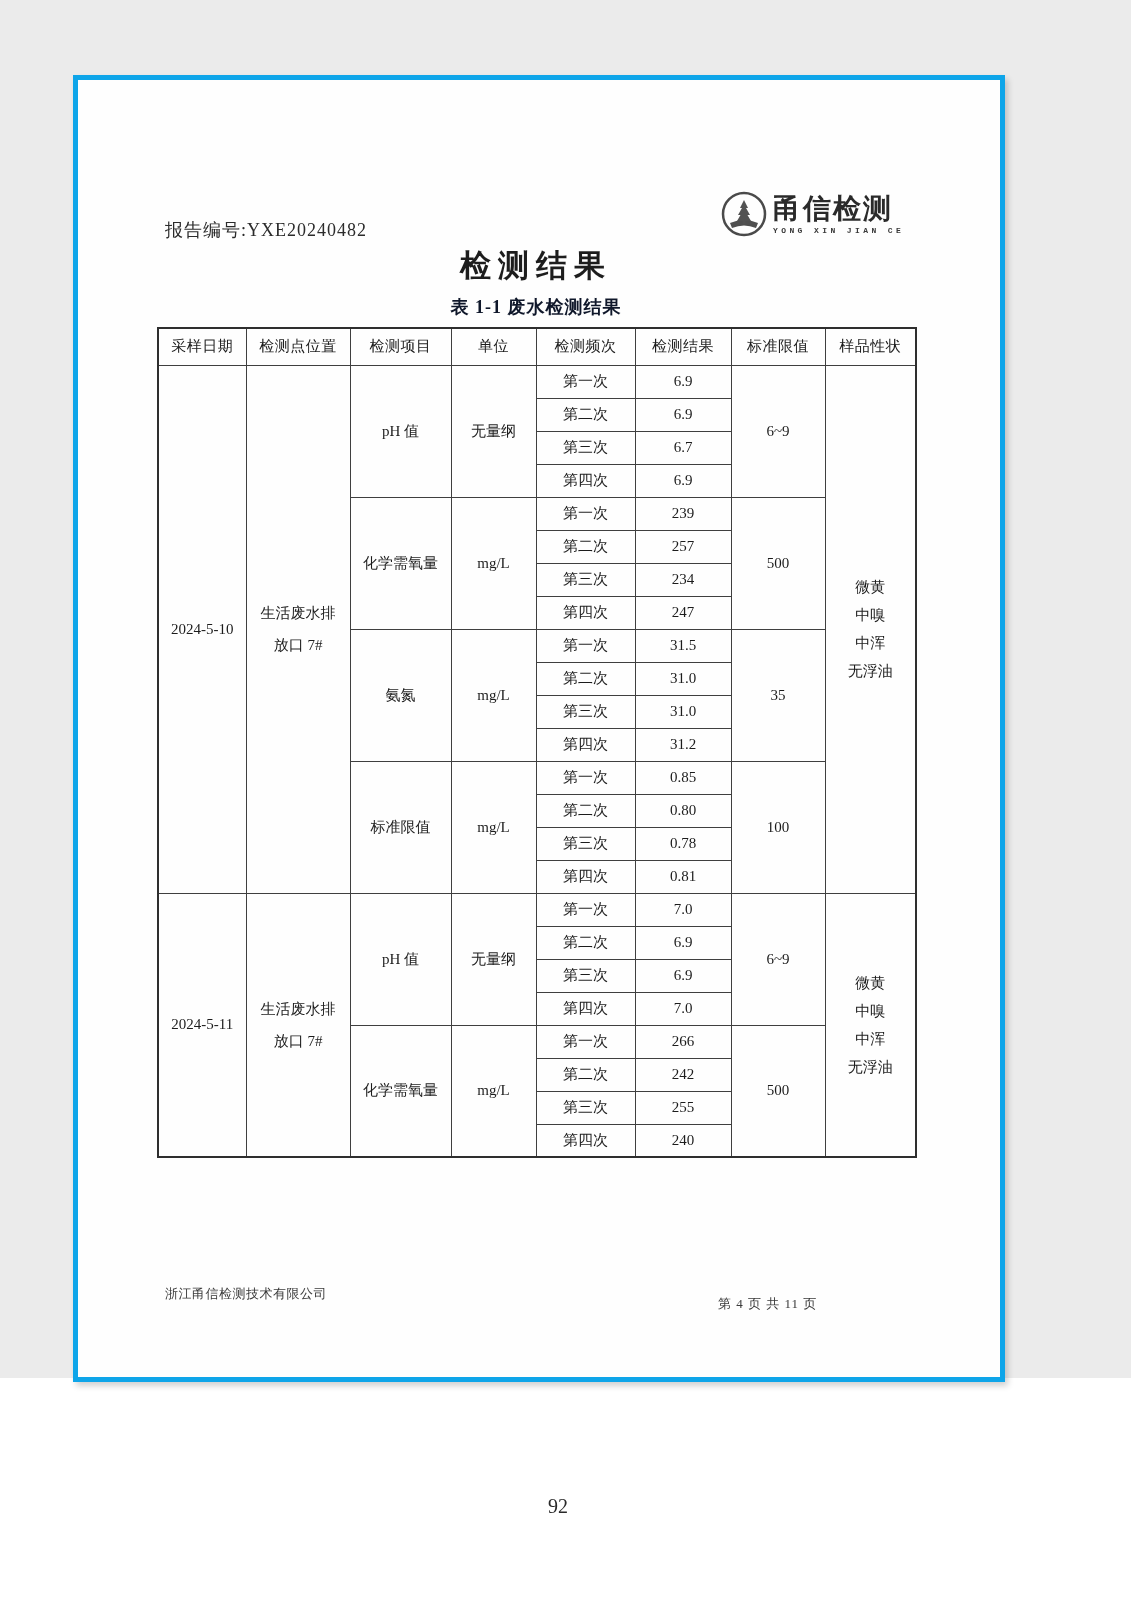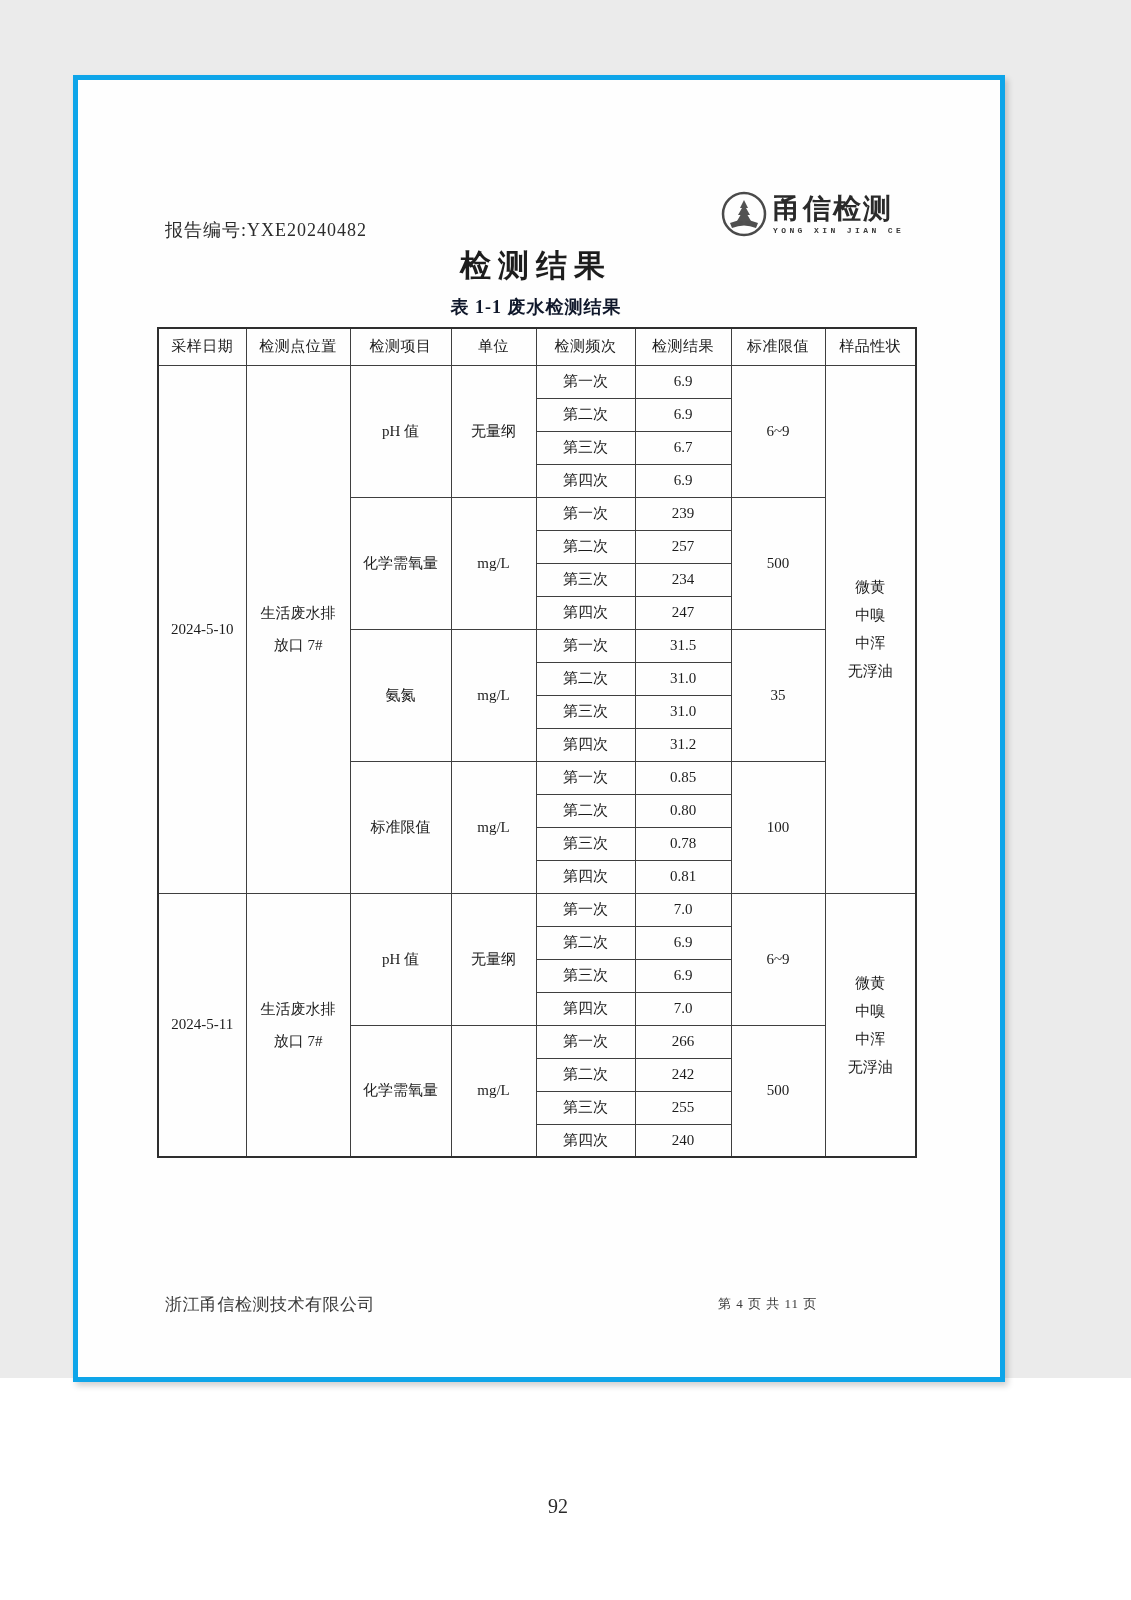--- a/index.html
+++ b/index.html
@@ -60,21 +60,21 @@
     padding:0 2px;
     overflow:hidden;
   }
   table.results thead tr{height:37px;}
   table.results tbody tr{height:33px;}
   table.results th{font-weight:normal;font-size:15px;letter-spacing:0.5px;}
   .loc-inner{display:inline-block;max-width:84px;line-height:32px;}
   .app-line{line-height:28px;text-align:center;}
   .footer-left{
     position:absolute;left:87px;top:1205px;
-    font-size:17px;color:#3a3a3a;letter-spacing:0.5px;margin-top:8px;
+    font-size:13px;color:#3a3a3a;letter-spacing:0.5px;
   }
   .footer-right{
     position:absolute;left:640px;top:1215px;width:240px;
     font-size:13px;color:#3a3a3a;letter-spacing:1px;
   }
   .page-number{
     position:absolute;left:0;top:1495px;width:1116px;
     text-align:center;font-size:20px;color:#2a2a2a;
   }
 </style>

